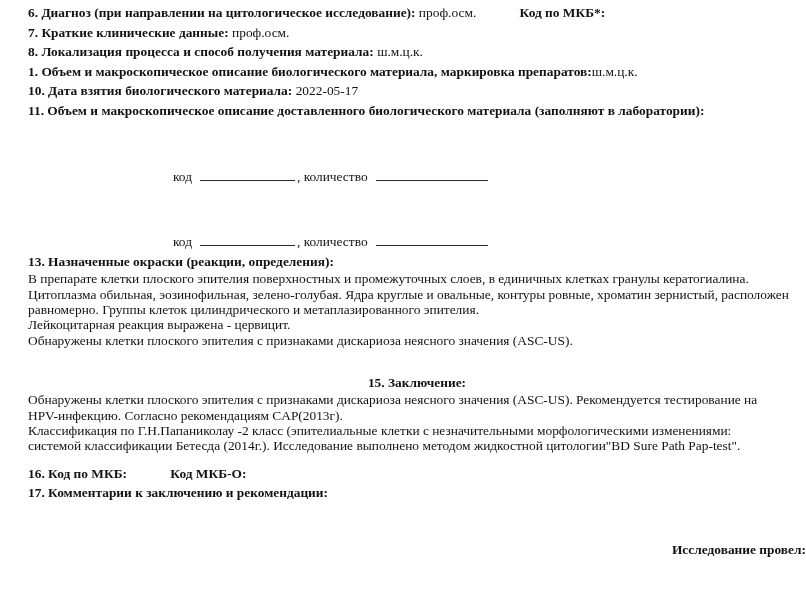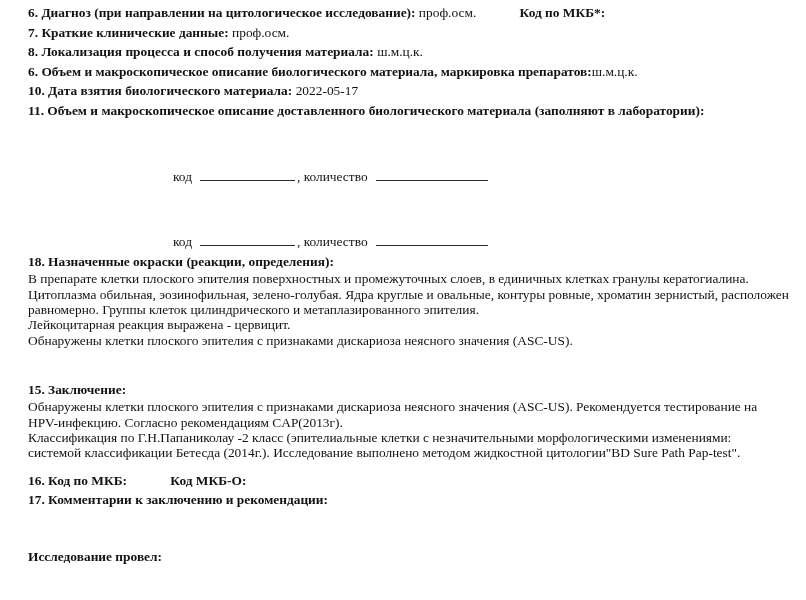--- a/index.html
+++ b/index.html
@@ -13,23 +13,23 @@
   .b { font-weight:bold; }
   .ml12 { margin-left:12px;padding-left:28px; }
   .blank {
     display:inline-block; border-bottom:1px solid #2a2a2a; height:11px;
     vertical-align:baseline;
   }
   .blank.w1 { width:95px;  margin-left:8px; margin-right:2px; }
   .blank.w2 { width:112px; margin-left:8px; }
   .indent12 { margin-left:145px;margin-top:46px; }
   .cat { margin-left:30px; }
-  .gap15 { margin-top:32px; }
+  .gap15 { margin-top:25px;text-align:center; }
   .gap16 { margin-top:10px; }
-  .footer { margin-top:37px; }
+  .footer { margin-top:37px;text-align:right; }
 </style>
 </head>
 <body>
 
 <div class="page">
 
   <div class="row">
     <span class="b">6. Диагноз (при направлении на цитологическое исследование):</span>
     <span>проф.осм.</span>
     <span class="b ml12">Код по МКБ*:</span>
@@ -39,41 +39,41 @@
     <span class="b">7. Краткие клинические данные:</span>
     <span>проф.осм.</span>
   </div>
 
   <div class="row">
     <span class="b">8. Локализация процесса и способ получения материала:</span>
     <span>ш.м.ц.к.</span>
   </div>
 
   <div class="row">
-    <span class="b">6. Объем и макроскопическое описание биологического материала, маркировка препаратов:</span><span>ш.м.ц.к.</span>
+    <span class="b">1. Объем и макроскопическое описание биологического материала, маркировка препаратов:</span><span>ш.м.ц.к.</span>
   </div>
 
   <div class="row">
     <span class="b">10. Дата взятия биологического материала:</span>
     <span>2022-05-17</span>
   </div>
 
   <div class="row">
     <span class="b">11. Объем и макроскопическое описание доставленного биологического материала (заполняют в лаборатории):</span>
   </div>
 
   <div class="row indent12">
     <span>код</span><span class="blank w1"></span><span>, количество</span><span class="blank w2"></span>
   </div>
   <div class="row indent12">
     <span>код</span><span class="blank w1"></span><span>, количество</span><span class="blank w2"></span>
   </div>
 
   <div class="row">
-    <span class="b">18. Назначенные окраски (реакции, определения):</span>
+    <span class="b">13. Назначенные окраски (реакции, определения):</span>
   </div>
 
   <div class="para">В препарате клетки плоского эпителия поверхностных и промежуточных слоев, в единичных клетках гранулы кератогиалина.</div>
   <div class="para">Цитоплазма обильная, эозинофильная, зелено-голубая. Ядра круглые и овальные, контуры ровные, хроматин зернистый, расположен</div>
   <div class="para">равномерно. Группы клеток цилиндрического и метаплазированного эпителия.</div>
   <div class="para">Лейкоцитарная реакция  выражена - цервицит.</div>
   <div class="para">Обнаружены клетки плоского эпителия с признаками дискариоза неясного значения (ASC-US).</div>
 
   <div class="row gap15">
     <span class="b">15. Заключение:</span>

